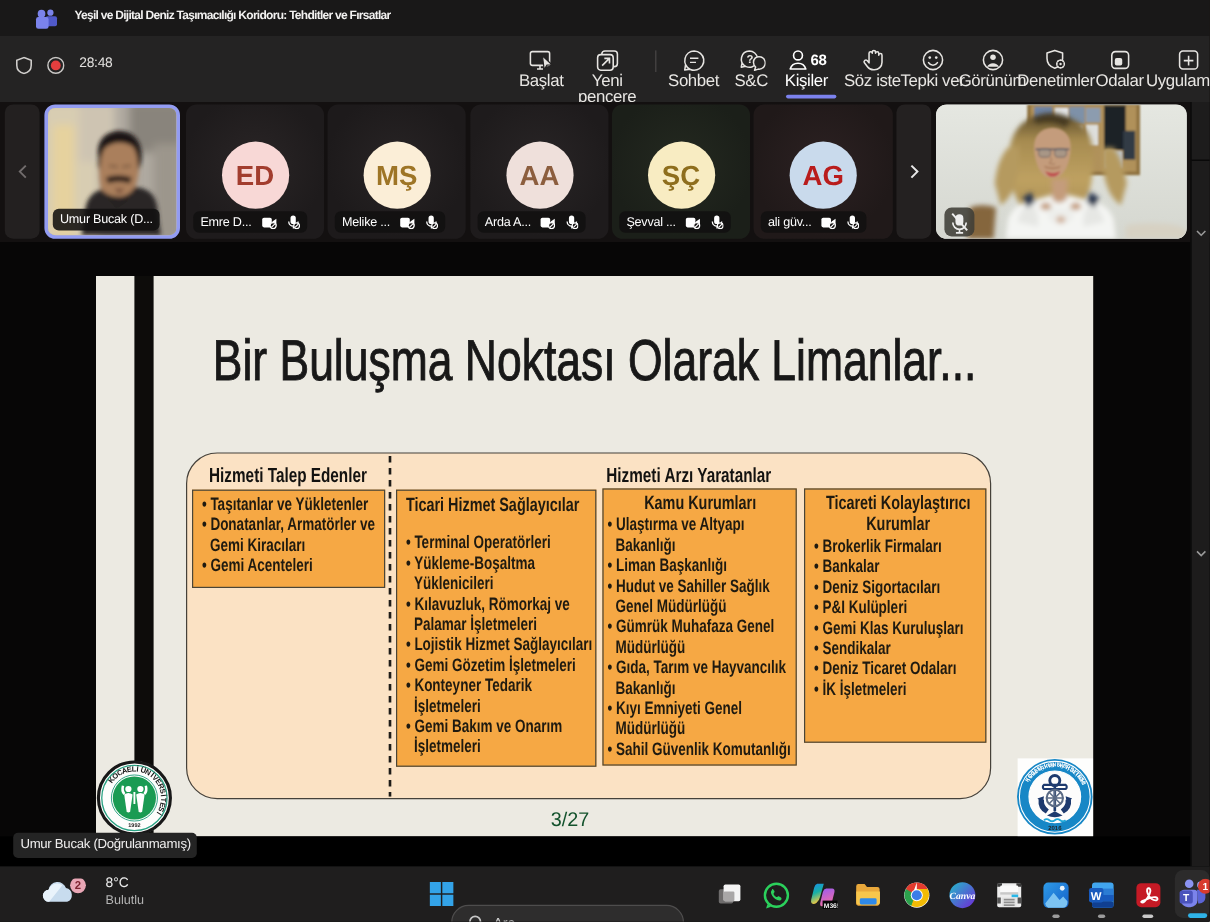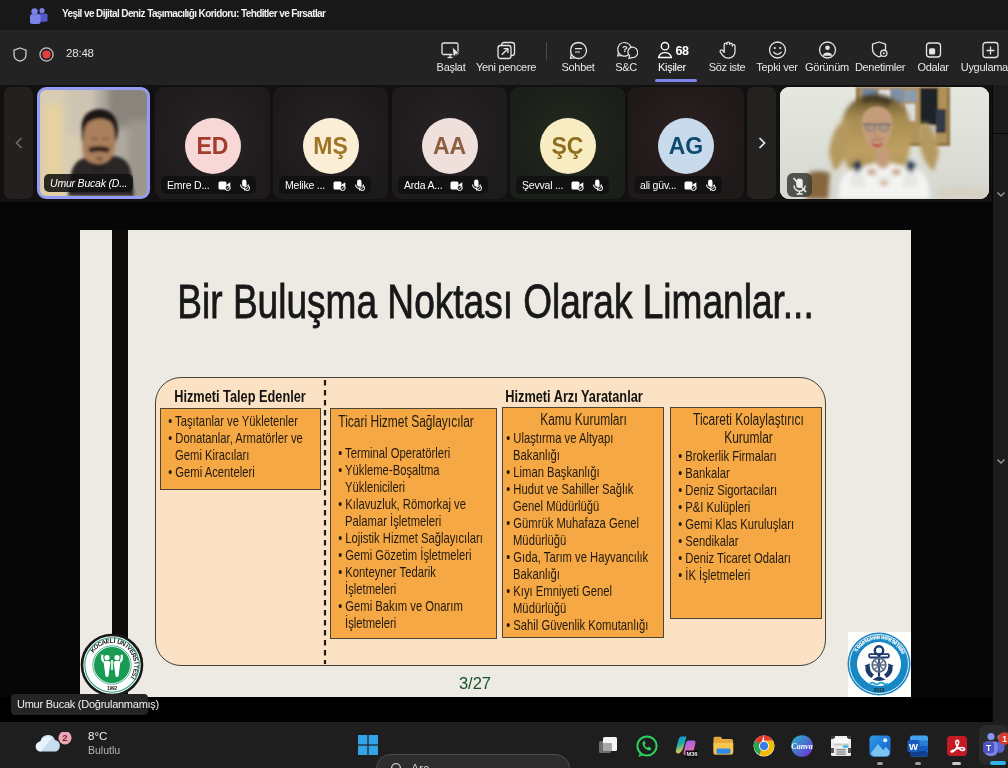--- a/index.html
+++ b/index.html
@@ -5,45 +5,45 @@
 *{box-sizing:border-box;}
 .abs{position:absolute;}
 #root{position:relative;width:1008px;height:768px;background:#060505;}
 
 #titlebar{left:0;top:0;width:1008px;height:30px;background:#191818;}
 #titlebar .tt{left:62px;top:8px;font-size:10px;font-weight:600;color:#F2F1F0;letter-spacing:-.6px;}
 
 #toolbar{left:0;top:30px;width:1008px;height:55px;background:#242323;}
 .tbtn{position:absolute;top:10px;width:70px;text-align:center;color:#E8E6E3;}
 .tbtn .ic{display:block;height:21px;}
-.tbtn .lb{font-size:11px;line-height:13px;display:block;letter-spacing:-.3px;}
+.tbtn .lb{font-size:14px;line-height:13px;display:block;letter-spacing:-.3px;}
 .timer{left:66px;top:17px;font-size:11.5px;letter-spacing:-.2px;color:#E3E1DF;}
 
 #strip{left:0;top:85px;width:1008px;height:117px;background:#131010;}
 .tile{position:absolute;top:2px;height:112px;border-radius:9px;overflow:hidden;}
 .initial{position:absolute;left:50%;top:31px;width:56px;height:56px;margin-left:-28px;border-radius:50%;text-align:center;line-height:56px;font-size:23px;font-weight:700;}
 .npill{position:absolute;left:6px;bottom:5px;height:18px;background:rgba(17,16,16,.88);border-radius:5px;color:#fff;font-size:10.5px;letter-spacing:-.2px;display:flex;align-items:center;padding:0 6px 0 6px;gap:8px;white-space:nowrap;}
 .chev{position:absolute;top:2px;width:29px;height:112px;background:#232020;border-radius:7px;display:flex;align-items:center;justify-content:center;}
 
 #stage{left:0;top:202px;width:1008px;height:520px;background:#070606;}
 #slide{position:absolute;left:80px;top:28px;width:831px;height:467px;background:#ECEAE2;}
 #vbar{position:absolute;left:32px;top:0;width:16px;height:467px;background:#0D0C0A;}
 #stitle{position:absolute;left:-124px;top:44px;width:1079px;text-align:center;font-size:48px;color:#181818;-webkit-text-stroke:.8px #181818;transform:scaleX(.772);transform-origin:50% 0;white-space:nowrap;}
 
 #tbl{position:absolute;left:75px;top:147px;width:671px;height:289px;background:#FBE2C4;border:1.6px solid #45413A;border-radius:26px;}
 
 .hed{position:absolute;top:9px;font-weight:700;font-size:17px;color:#131210;text-align:center;transform:scaleX(.75);transform-origin:50% 0;white-space:nowrap;}
-.obox{position:absolute;background:#F6A844;border:1.5px solid #4A4537;color:#1F1A10;font-size:15px;font-weight:400;line-height:17px;overflow:visible;}
+.obox{position:absolute;background:#F6A844;border:1.5px solid #4A4537;color:#1F1A10;font-size:15px;font-weight:700;line-height:17px;overflow:visible;}
 .scl{transform:scaleX(.75);transform-origin:0 0;width:133.33%;}
 .obox .bh{text-align:center;font-size:16px;line-height:18px;}
 .cont{padding-left:12px;text-indent:-9px;}
 #pgnum{position:absolute;left:0;top:444px;width:790px;text-align:center;font-size:16.5px;color:#14532d;}
 
 #lbox{left:0;top:697px;width:1008px;height:25px;background:#000;}
-#ntip{left:11px;top:694px;width:137px;height:21px;background:#242424;border-radius:4px;color:#F0EFEF;font-size:11px;letter-spacing:-.25px;line-height:21px;padding-left:6px;white-space:nowrap;}
+#ntip{left:11px;top:694px;width:153px;height:21px;background:#242424;border-radius:4px;color:#F0EFEF;font-size:11px;letter-spacing:-.25px;line-height:21px;padding-left:6px;white-space:nowrap;}
 
 #rail{left:992px;top:85px;width:16px;height:637px;background:#1D1C1C;border-left:1px solid #060606;}
 
 #taskbar{left:0;top:722px;width:1008px;height:46px;background:#1F1E1E;}
 .tico{position:absolute;top:12px;width:24px;height:24px;}
 .idash{position:absolute;top:39.5px;width:6px;height:3px;border-radius:2px;background:#9B9B9B;}
 </style></head>
 <body>
 <div id="root">
 
@@ -159,21 +159,21 @@
         <span class="lb">Uygulamalar</span>
       </div>
 </div>
 
 <div class="abs" id="strip">
  <div class="chev" style="left:4px">
         <svg width="10" height="14" viewBox="0 0 10 14">
           <path d="M7.5 2 L2.5 7 L7.5 12" fill="none" stroke="#716C6C" stroke-width="1.6"></path>
         </svg>
       </div>
- <div class="tile" id="t1" style="left:37px;width:113px;border:3px solid #939CF2;background:#C8C2B6;font-style:italic;">
+ <div class="tile" id="t1" style="left:37px;width:113px;border:3px solid #939CF2;background:#C8C2B6;">
    <svg width="107" height="106" viewBox="0 0 107 106" style="position:absolute;left:0;top:0">
      <defs>
             <filter id="bl1" x="-30%" y="-30%" width="160%" height="160%">
               <feGaussianBlur stdDeviation="1.6"></feGaussianBlur>
             </filter>
      <filter id="bl0" x="-30%" y="-30%" width="160%" height="160%">
               <feGaussianBlur stdDeviation="3.5"></feGaussianBlur>
             </filter>
           </defs>
      <rect x="-5" y="-5" width="117" height="116" fill="#AFA9A0"></rect>
@@ -246,21 +246,21 @@
             <circle cx="9.6" cy="8" r="2.5" fill="#131010" stroke="#fff" stroke-width="1"></circle>
             <path d="M8.1 9.5 L11.1 6.5" stroke="#fff" stroke-width="1"></path>
           </svg><svg width="11" height="12" viewBox="0 0 11 12">
             <rect x="3.1" y="0.5" width="4.4" height="7.2" rx="2.2" fill="#fff"></rect>
             <path d="M1.6 5.6 a3.9 3.9 0 0 0 7.8 0 M5.5 9.6 v1.9" stroke="#fff" stroke-width="1.1" fill="none"></path>
             <circle cx="8.2" cy="9.2" r="2.4" fill="#131010" stroke="#fff" stroke-width="1"></circle>
             <path d="M6.9 10.5 L9.6 7.8" stroke="#fff" stroke-width="1"></path>
           </svg></div>
  </div>
  <div class="tile" style="left:628px;width:116px;background:radial-gradient(circle at 50% 45%,#2C2122 0%,#201919 70%);">
-   <div class="initial" style="background:#C9DAEC;color:#0c4a6e">AG</div>
+   <div class="initial" style="background:#C9DAEC;color:#b91c1c">AG</div>
    <div class="npill">ali güv...<svg width="13" height="11" viewBox="0 0 13 11">
             <rect x="0.5" y="1.5" width="8" height="8" rx="1.5" fill="#fff"></rect>
             <path d="M9 4.5 L12.3 2.3 V8.7 L9 6.5 Z" fill="#fff"></path>
             <circle cx="9.6" cy="8" r="2.5" fill="#131010" stroke="#fff" stroke-width="1"></circle>
             <path d="M8.1 9.5 L11.1 6.5" stroke="#fff" stroke-width="1"></path>
           </svg><svg width="11" height="12" viewBox="0 0 11 12">
             <rect x="3.1" y="0.5" width="4.4" height="7.2" rx="2.2" fill="#fff"></rect>
             <path d="M1.6 5.6 a3.9 3.9 0 0 0 7.8 0 M5.5 9.6 v1.9" stroke="#fff" stroke-width="1.1" fill="none"></path>
             <circle cx="8.2" cy="9.2" r="2.4" fill="#131010" stroke="#fff" stroke-width="1"></circle>
             <path d="M6.9 10.5 L9.6 7.8" stroke="#fff" stroke-width="1"></path>

